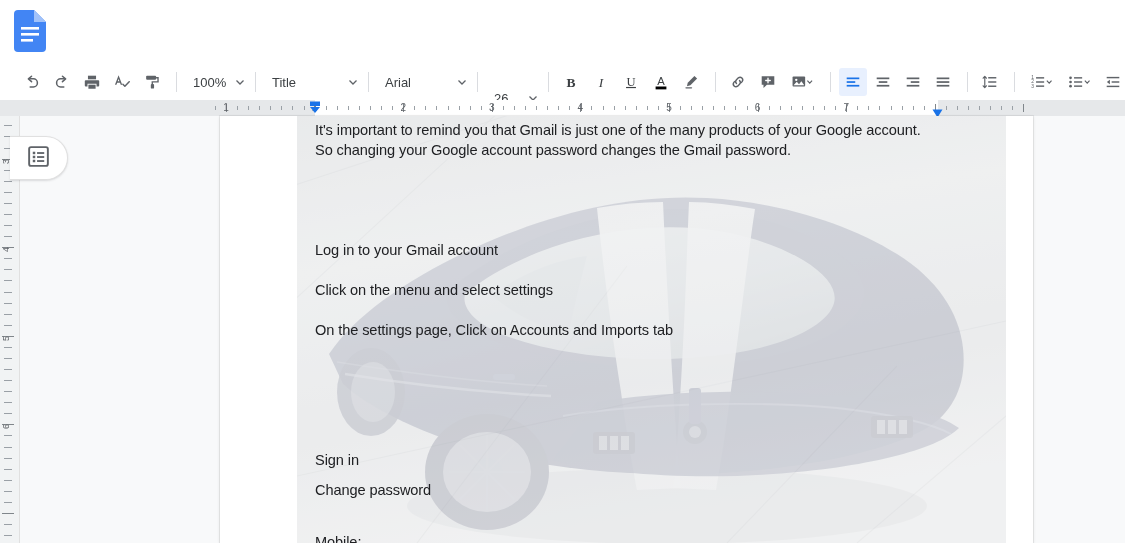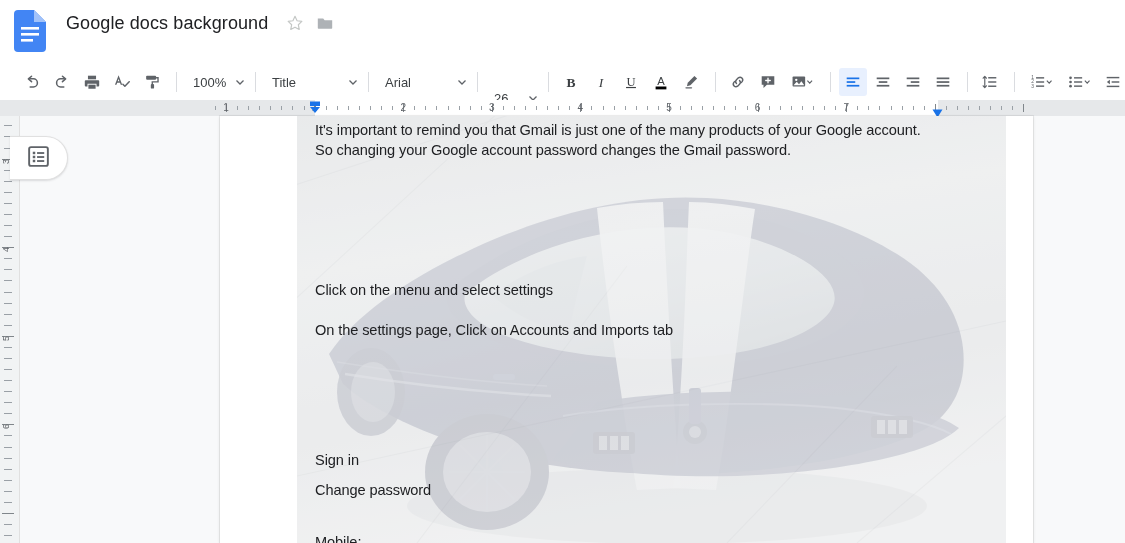--- a/index.html
+++ b/index.html
@@ -138,33 +138,20 @@
     <span class="docs-icon">
       <svg viewBox="0 0 32 42" width="32" height="42">
         <path d="M4 0 h16 l12 12 v26 a4 4 0 0 1-4 4 H4 a4 4 0 0 1-4-4 V4 a4 4 0 0 1 4-4 z" fill="#4285F4"></path>
         <path d="M20 0 l12 12 h-12 z" fill="#A1C2FA"></path>
         <rect x="7" y="17" width="18" height="2.6" fill="#ffffff"></rect>
         <rect x="7" y="23" width="18" height="2.6" fill="#ffffff"></rect>
         <rect x="7" y="29" width="12" height="2.6" fill="#ffffff"></rect>
       </svg>
     </span>
 
-    <div class="title-row">
-      <span class="doc-title">Google docs background</span>
-      <span class="star-icon">
-        <svg viewBox="0 0 20 20" width="18" height="18">
-          <path d="M10 2.6 l2.3 4.9 5.3.7-3.9 3.7 1 5.3-4.7-2.6-4.7 2.6 1-5.3-3.9-3.7 5.3-.7z" fill="none" stroke="#c4c7c5" stroke-width="1.3" stroke-linejoin="round"></path>
-        </svg>
-      </span>
-      <span class="folder-icon">
-        <svg viewBox="0 0 20 20" width="18" height="18">
-          <path d="M2 5 h6 l1.6 2 H18 v8.5 a.8.8 0 0 1-.8.8 H2.8 a.8.8 0 0 1-.8-.8 z" fill="#aeb2b6"></path>
-        </svg>
-      </span>
-    </div>
 
   </div>
 
   <div class="toolbar">
 
     <div class="tb-btn">
       <svg viewBox="0 0 20 20" width="18" height="18">
           <path d="M7.5 6.5 H11.5a4.5 4.5 0 0 1 0 9 H8" fill="none" stroke="#5f6368" stroke-width="1.7" stroke-linecap="round"></path>
           <path d="M9.5 3.6 L6 6.6 l3.5 3" fill="none" stroke="#5f6368" stroke-width="1.7" stroke-linecap="round" stroke-linejoin="round"></path>
         </svg>
@@ -656,20 +643,21 @@
                      C244 212 216 198 196 180 Z" fill="#aeb8c2" opacity="0.75"></path>
           </g>
 
           <rect width="709" height="427" fill="#ffffff" opacity="0.42"></rect>
         </svg>
       </div>
 
       <div class="doc-text">
         <div class="para" style="top:4px">It's important to remind you that Gmail is just one of the many products of your Google account.</div>
         <div class="para" style="top:24px">So changing your Google account password changes the Gmail password.</div>
+        <div class="para" style="top:124px">Log in to your Gmail account</div>
         <div class="para" style="top:164px">Click on the menu and select settings</div>
         <div class="para" style="top:204px">On the settings page, Click on Accounts and Imports tab</div>
         <div class="para" style="top:334px">Sign in</div>
         <div class="para" style="top:364px">Change password</div>
         <div class="para clip" style="top:416px">Mobile:</div>
       </div>
     </div>
   </div>
 </div>
 

